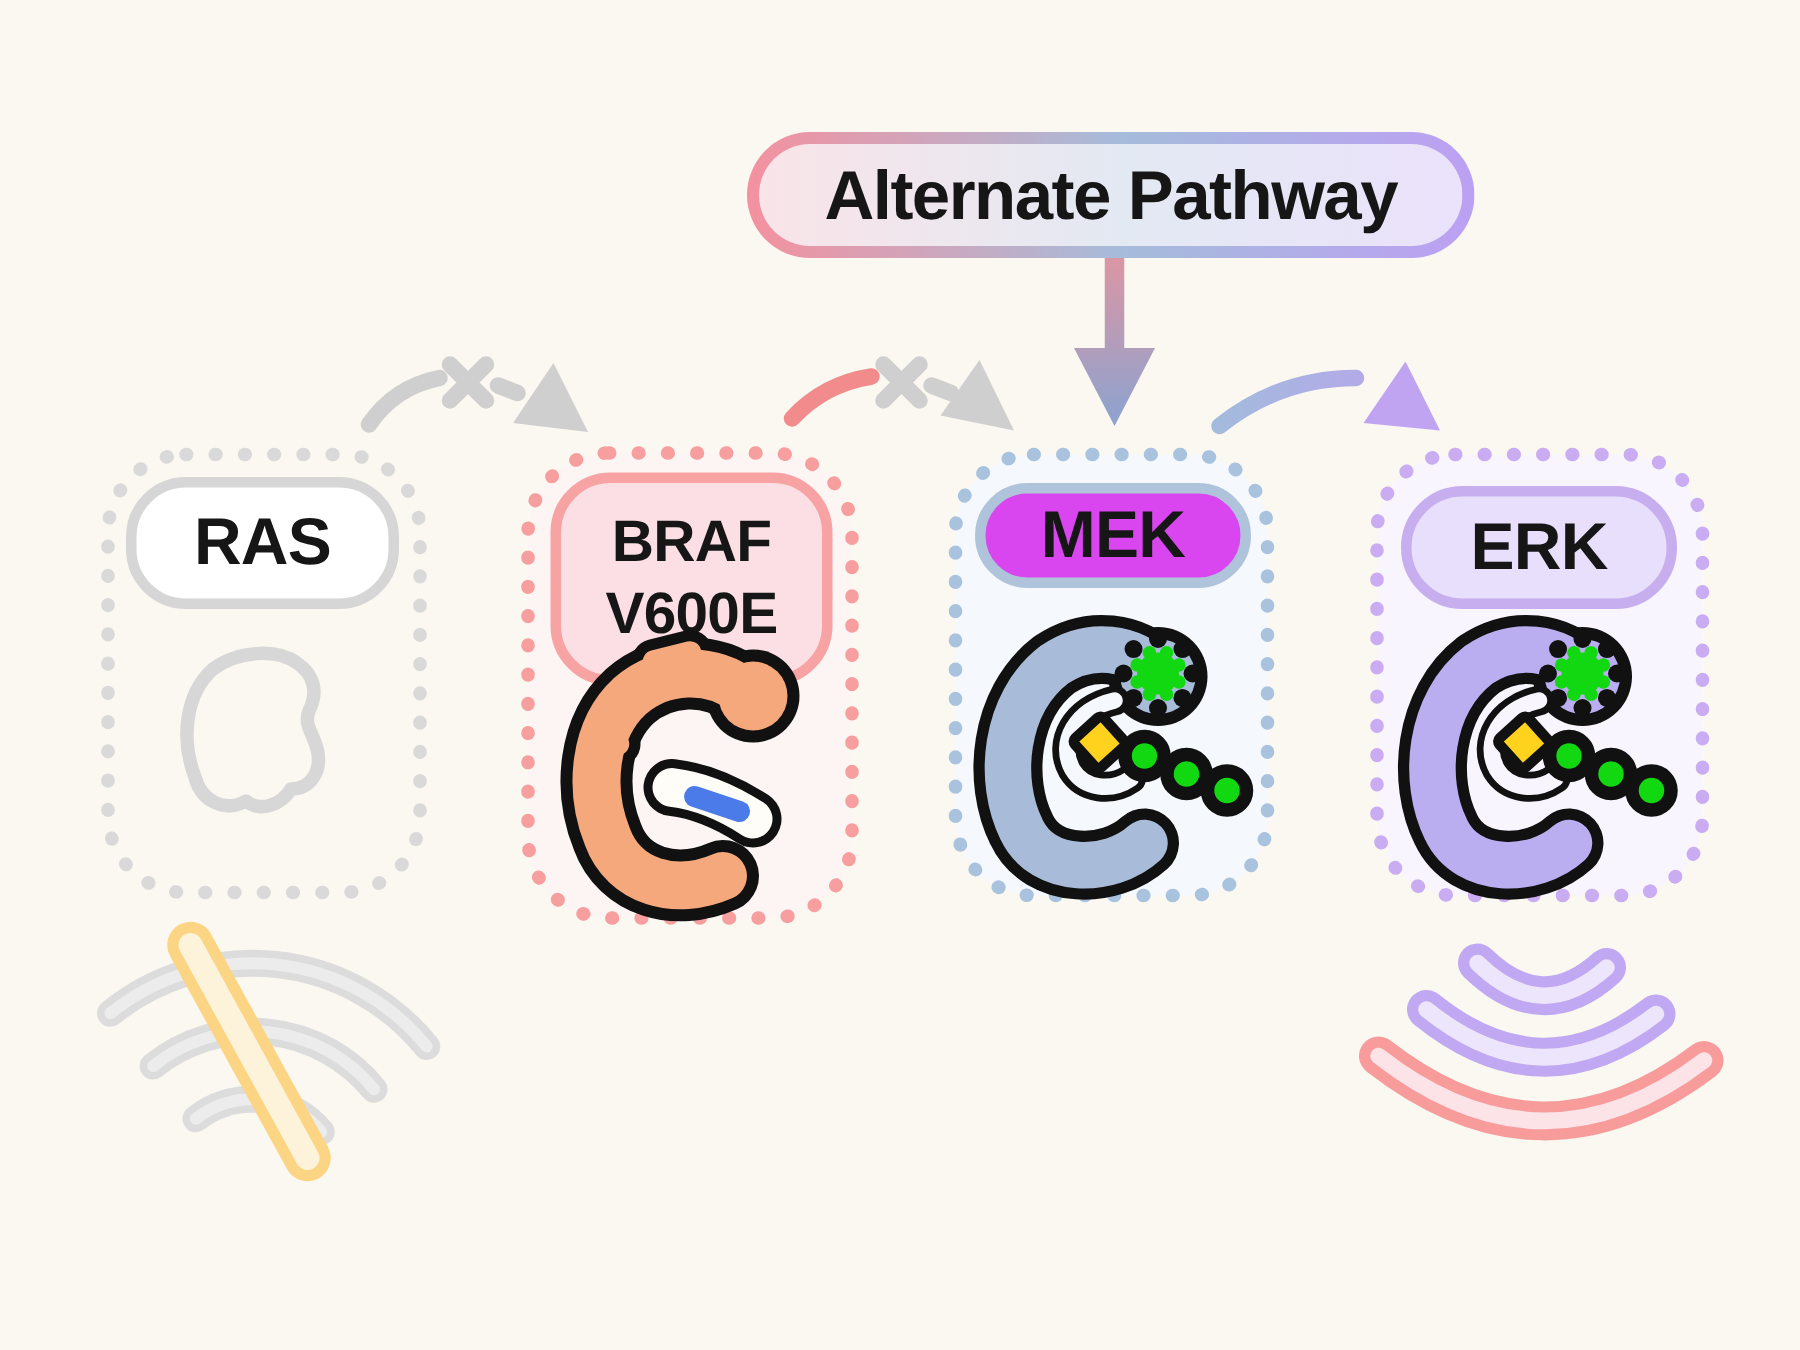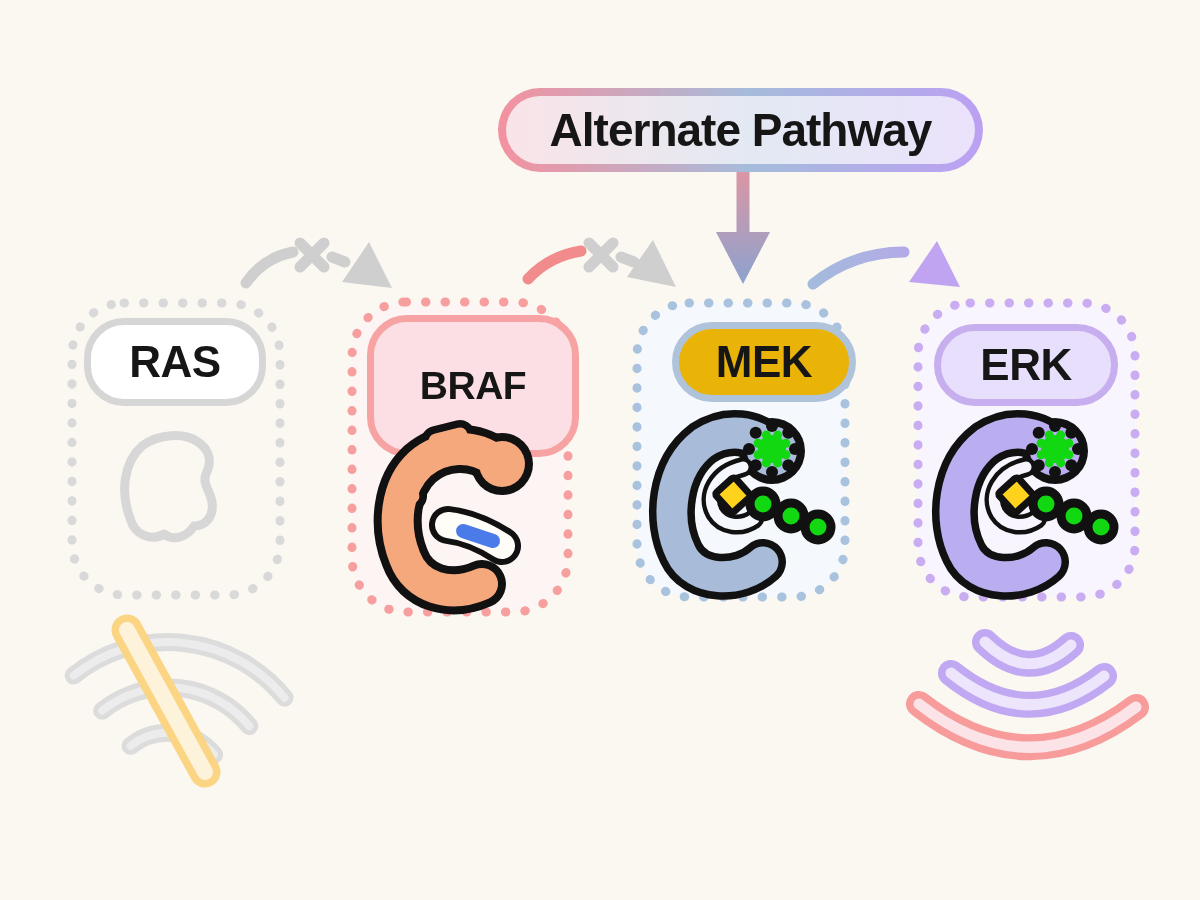--- a/index.html
+++ b/index.html
@@ -10,24 +10,24 @@
   }
   .layer{position:absolute;left:0;top:0;width:1200px;height:900px;pointer-events:none;}
   .z1{z-index:1}.z2{z-index:2}.z3{z-index:3}
   .pill{
     position:absolute;display:flex;align-items:center;justify-content:center;
     box-sizing:border-box;font-weight:700;color:#161616;letter-spacing:-0.5px;
     text-align:center;
   }
   .pill-ras{left:84px;top:318px;width:182px;height:88px;border:7px solid #D6D6D6;
     border-radius:40px;background:#FFFFFF;font-size:44px;}
-  .pill-braf{left:367px;top:315px;width:212px;height:142px;border:7px solid #F7A3A3;
+  .pill-braf{left:367px;top:315px;width:188px;height:142px;border:7px solid #F7A3A3;
     border-radius:40px;background:#FBDFE4;font-size:39px;flex-direction:column;line-height:1.22;}
-  .pill-mek{left:672px;top:322px;width:184px;height:80px;border:7px solid #AFC3DA;
-    border-radius:40px;background:#eab308;font-size:44px;}
+  .pill-mek{left:650px;top:322px;width:184px;height:70px;border:7px solid #AFC3DA;
+    border-radius:40px;background:#d946ef;font-size:44px;}
   .pill-erk{left:934px;top:324px;width:184px;height:82px;border:7px solid #C7AFEF;
     border-radius:41px;background:#E7DFFB;font-size:44px;}
   .pill-alt{
     left:498px;top:88px;width:485px;height:84px;border:8px solid transparent;border-radius:42px;
     background:
       linear-gradient(90deg,#F9E4E8 0%,#E3E9F3 52%,#EBE2FB 100%) padding-box,
       linear-gradient(90deg,#F4919F 0%,#A5BCDB 52%,#BCA0F3 100%) border-box;
     font-size:46px;letter-spacing:-1px;
   }
 </style>
@@ -101,20 +101,21 @@
 </svg>
 
 <div class="pill pill-alt z2">
   <span>Alternate Pathway</span>
 </div>
 <div class="pill pill-ras z2">
   <span>RAS</span>
 </div>
 <div class="pill pill-braf z2">
   <span>BRAF</span>
+  <span>V600E</span>
 </div>
 <div class="pill pill-mek z2">
   <span>MEK</span>
 </div>
 <div class="pill pill-erk z2">
   <span>ERK</span>
 </div>
 
 <svg class="layer z3" viewBox="0 0 1200 900">
   <defs>

